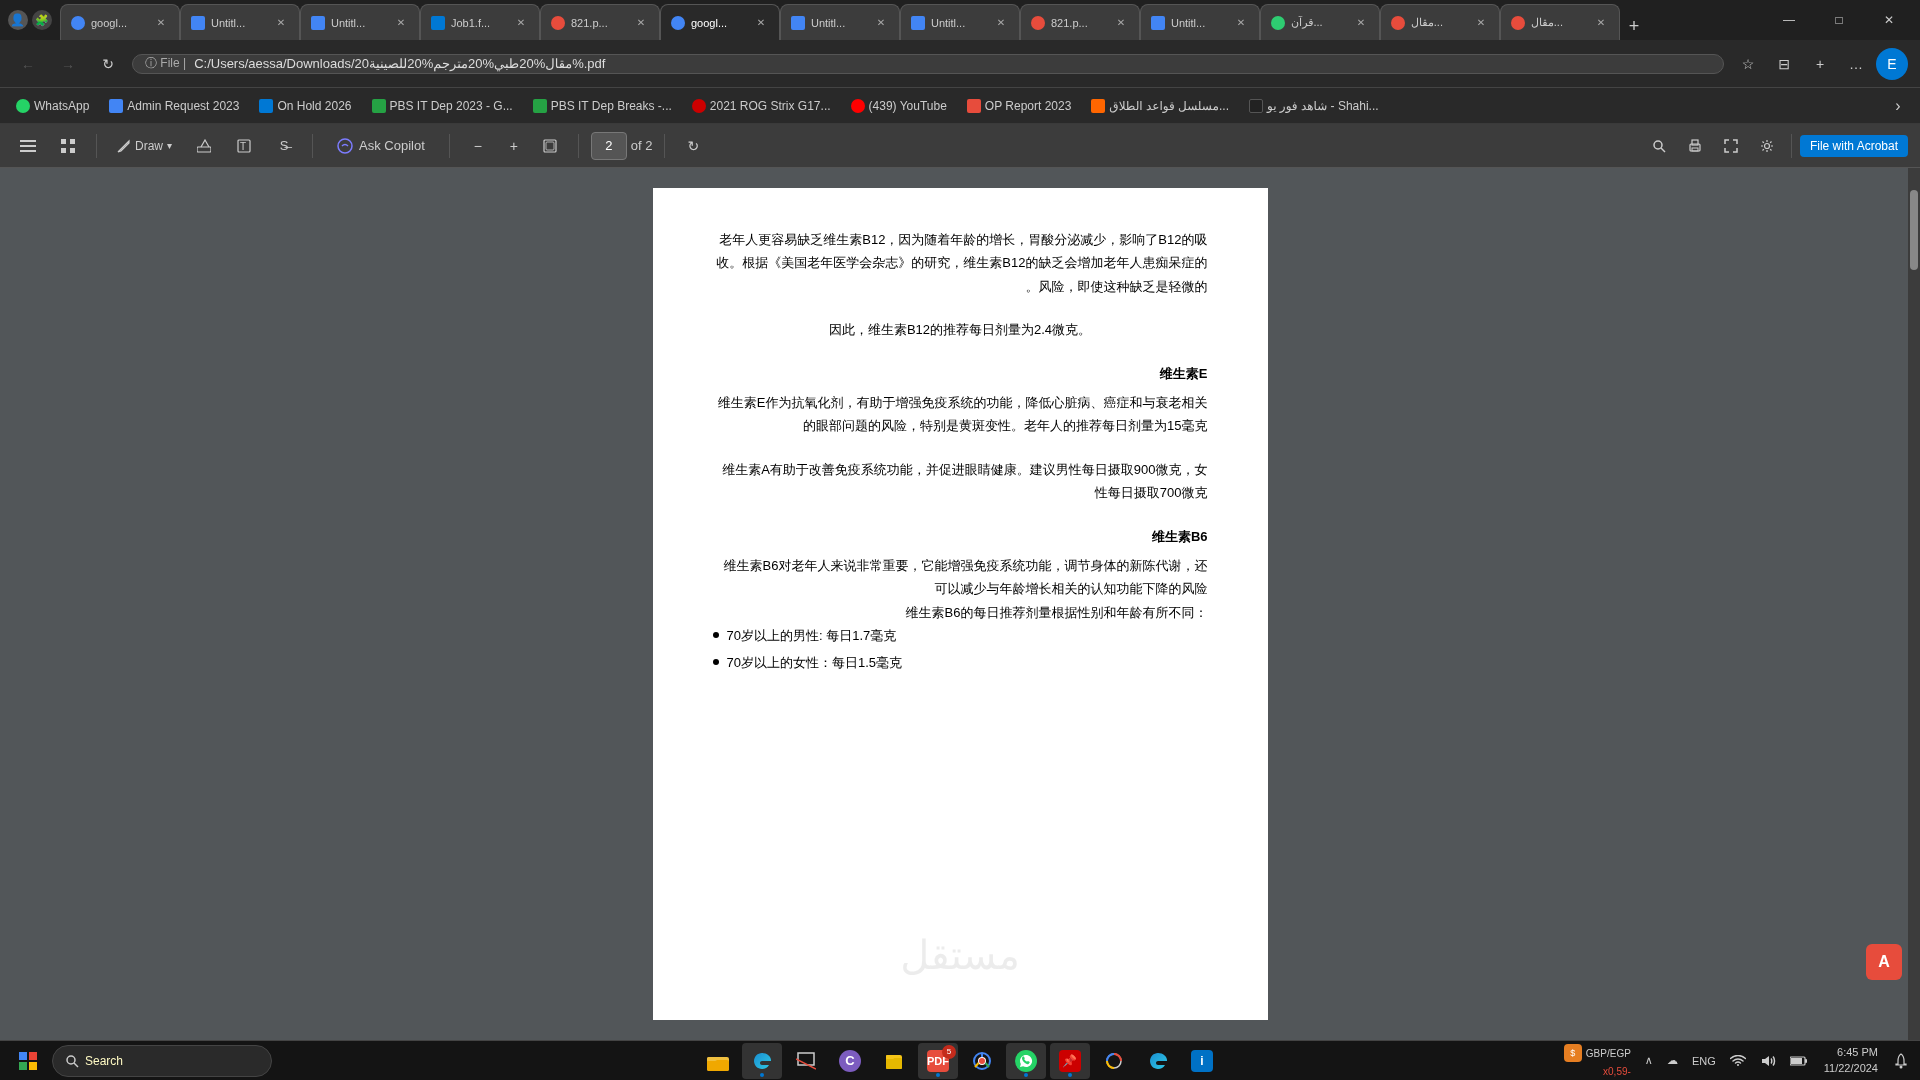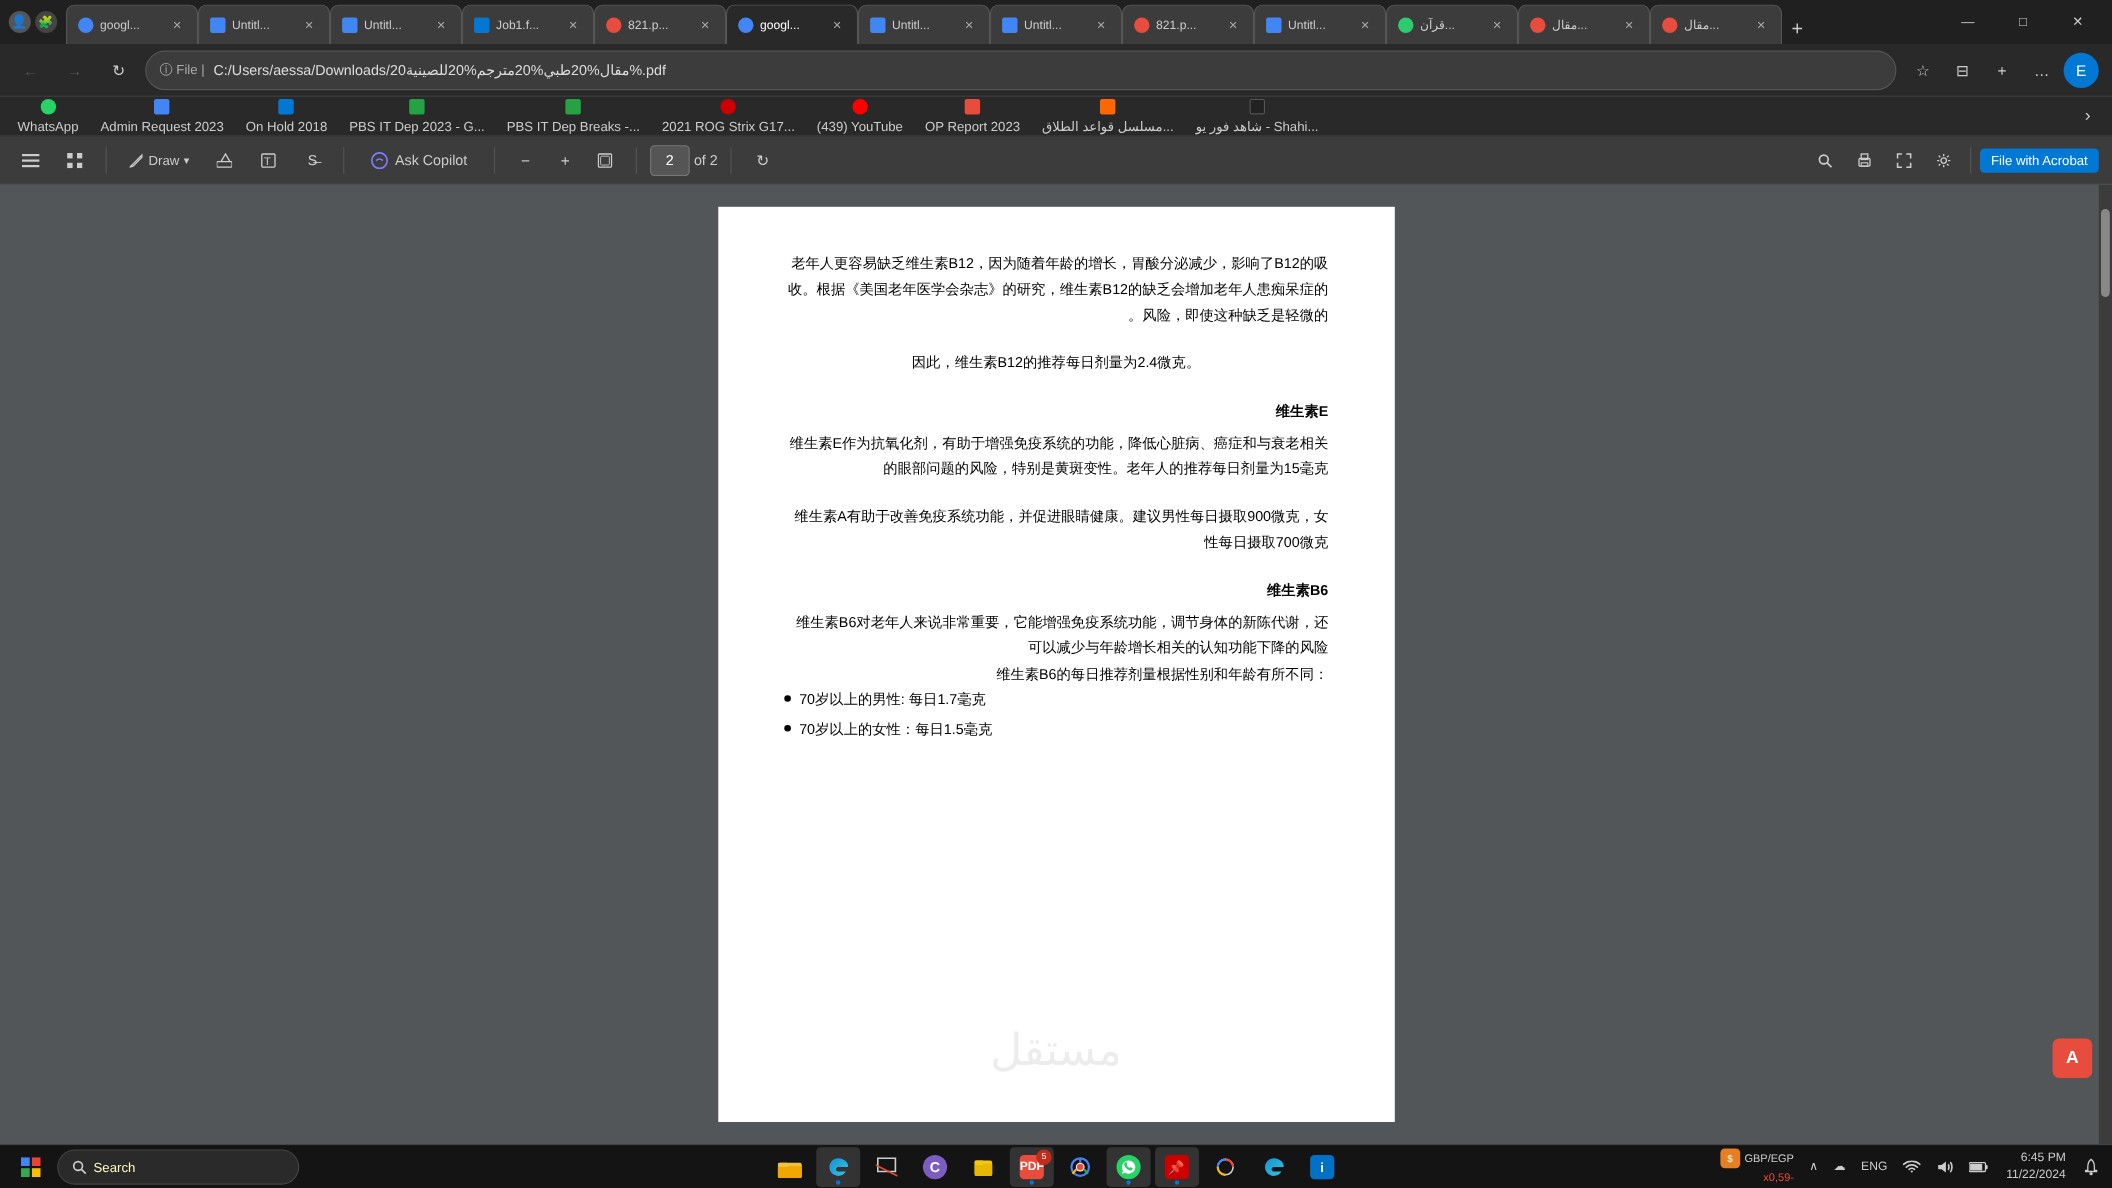--- a/index.html
+++ b/index.html
@@ -106,21 +106,21 @@
       width: 32px; height: 32px;
       border-radius: 50%;
       display: flex; align-items: center; justify-content: center;
       color: #ccc;
       font-size: 14px;
       cursor: pointer;
     }
     .nav-btn.disabled { color: #555; cursor: default; }
     .address-bar {
       flex: 1;
-      height: 36px;
+      height: 20px;
       background: #3c3c3c;
       border-radius: 20px;
       display: flex;
       align-items: center;
       padding: 0 12px;
       gap: 8px;
       color: #ccc;
       font-size: 13px;
       border: 1px solid #555;
     }
@@ -161,21 +161,20 @@
     .bookmark-item {
       display: flex;
       align-items: center;
       gap: 4px;
       padding: 4px 8px;
       border-radius: 4px;
       cursor: pointer;
       font-size: 12px;
       color: #ccc;
       white-space: nowrap;
-      flex-direction: column;
     }
     .bookmark-more {
       margin-left: auto;
       width: 28px; height: 28px;
       display: flex; align-items: center; justify-content: center;
       color: #ccc;
       cursor: pointer;
       border-radius: 4px;
     }
 
@@ -566,21 +565,21 @@
   <div class="bookmark-item">
     <span class="colored-circle" style="background:#25d366;"></span>
     <span>WhatsApp</span>
   </div>
   <div class="bookmark-item">
     <span class="colored-square" style="background:#4285f4;"></span>
     <span>Admin Request 2023</span>
   </div>
   <div class="bookmark-item">
     <span class="colored-square" style="background:#0078d4;"></span>
-    <span>On Hold 2018</span>
+    <span>On Hold 2026</span>
   </div>
   <div class="bookmark-item">
     <span class="colored-square" style="background:#25a244;"></span>
     <span>PBS IT Dep 2023 - G...</span>
   </div>
   <div class="bookmark-item">
     <span class="colored-square" style="background:#25a244;"></span>
     <span>PBS IT Dep Breaks -...</span>
   </div>
   <div class="bookmark-item">

